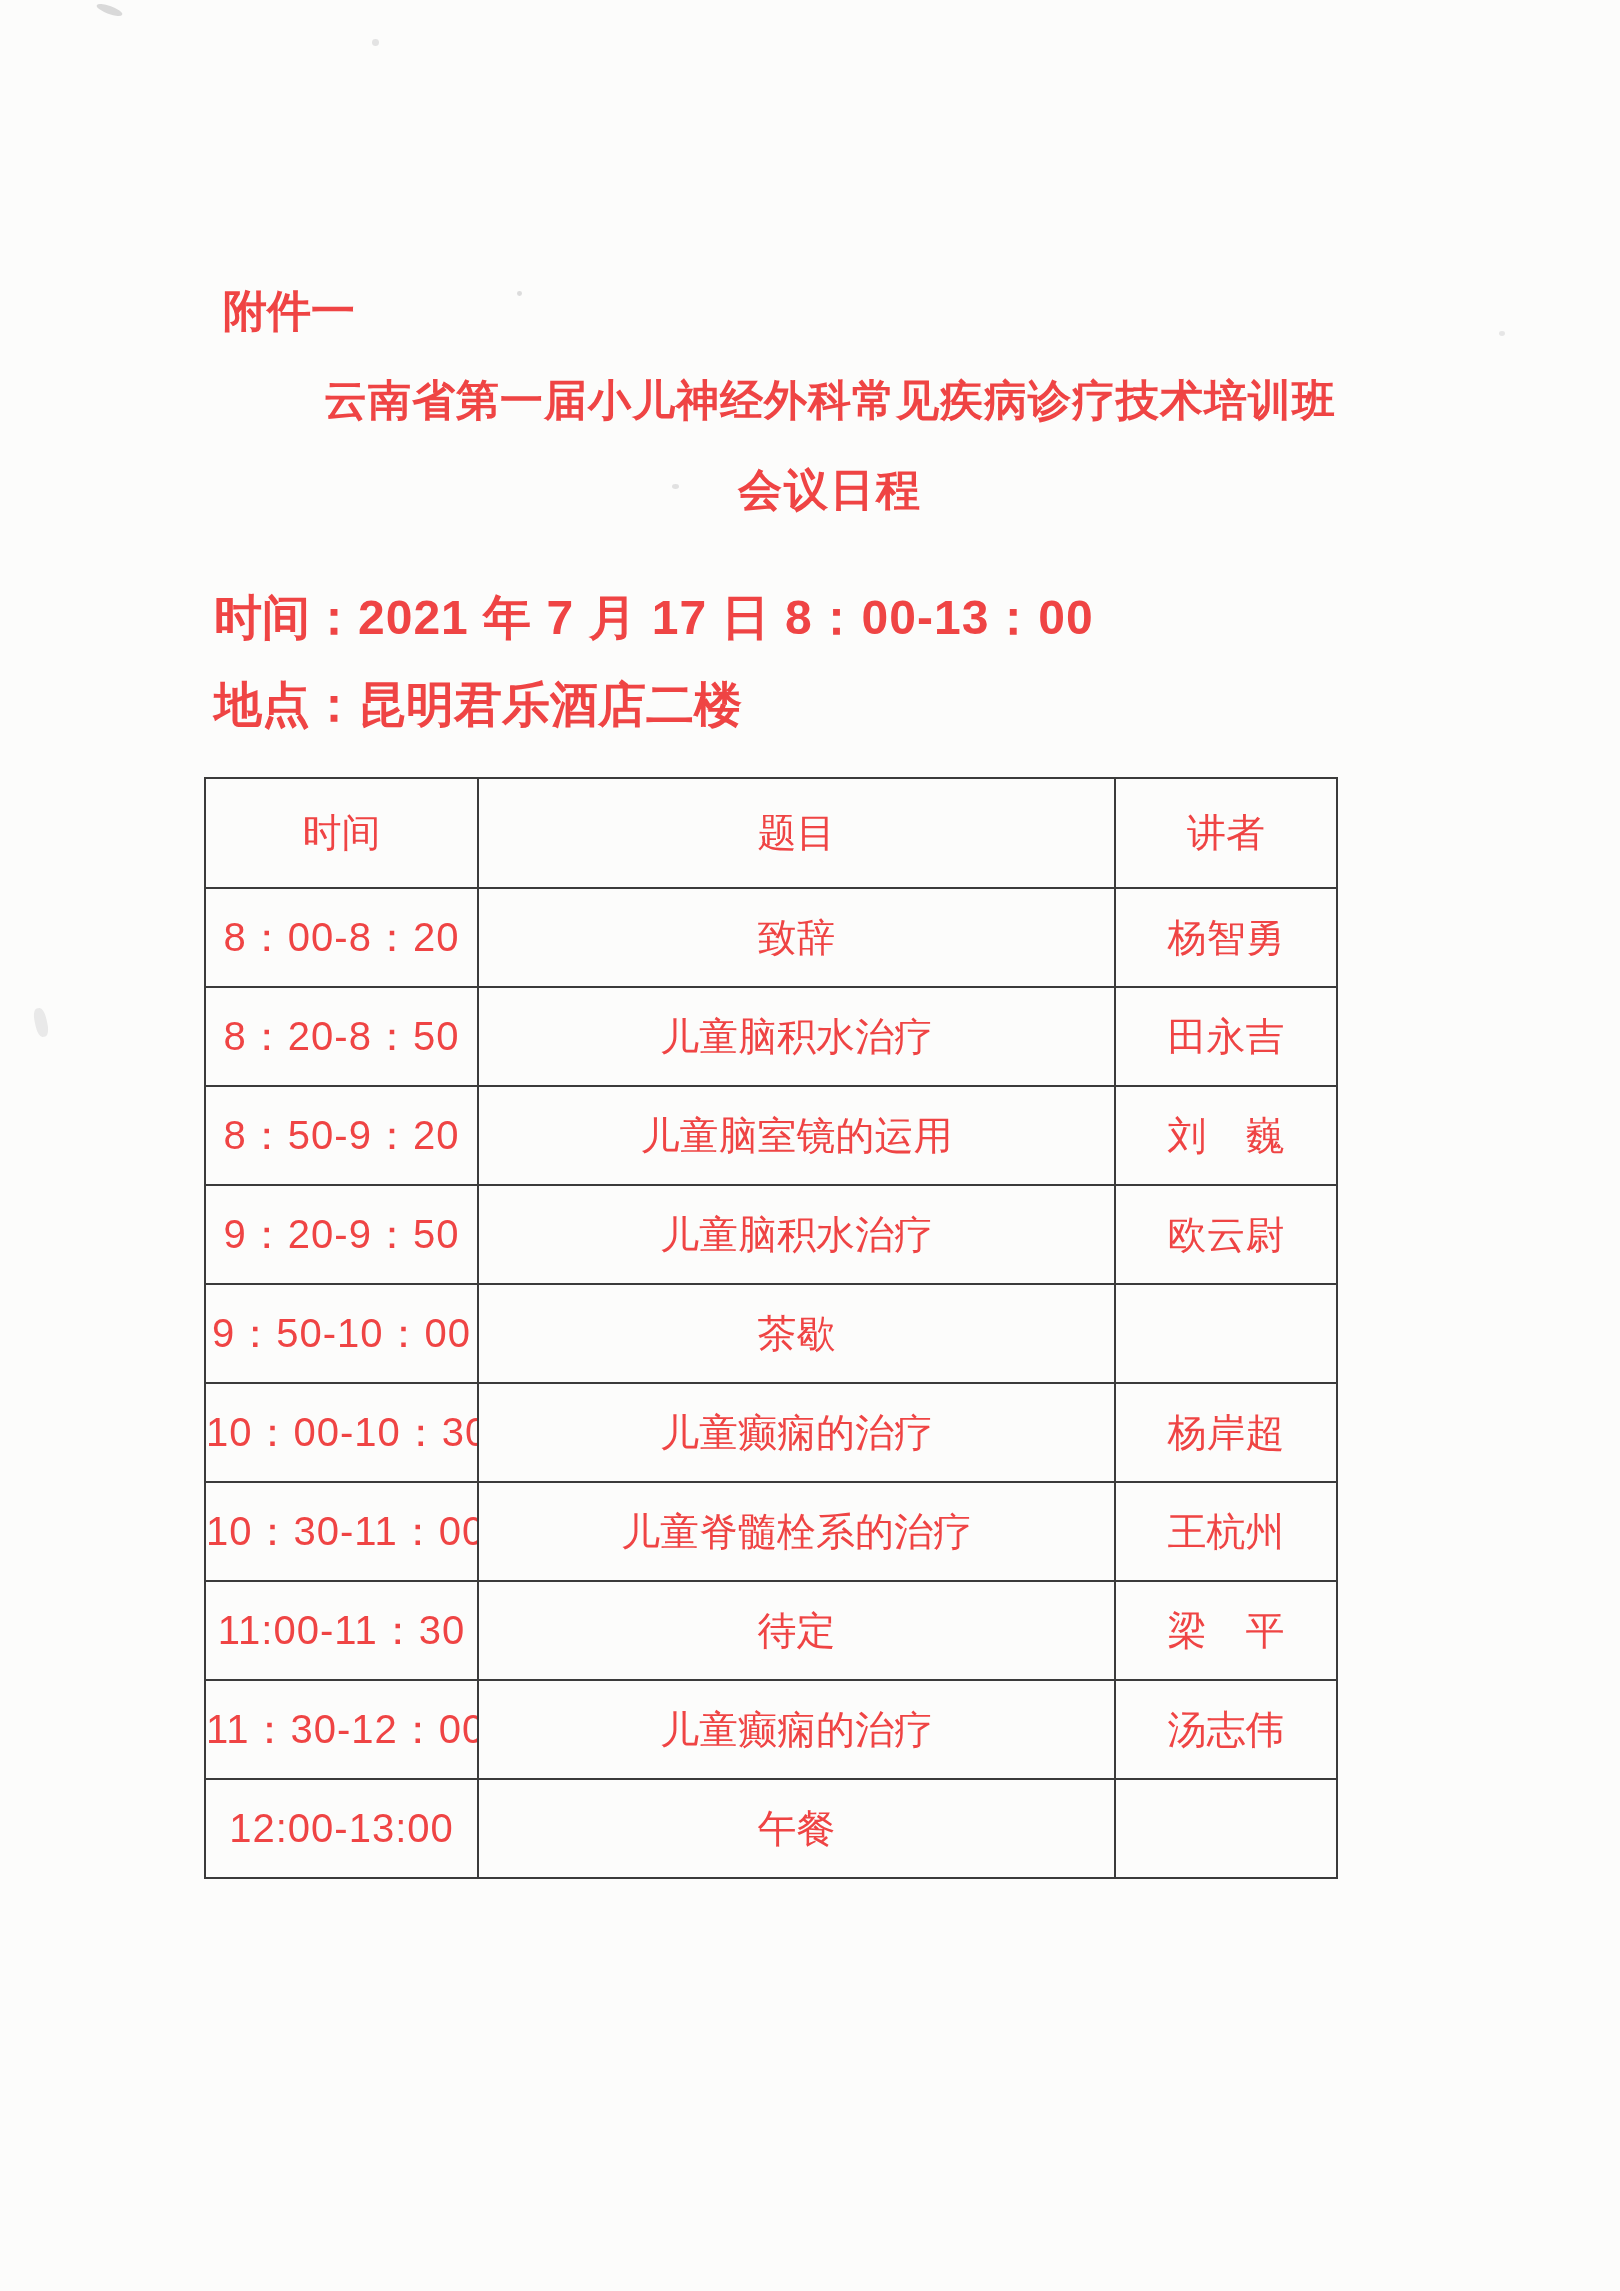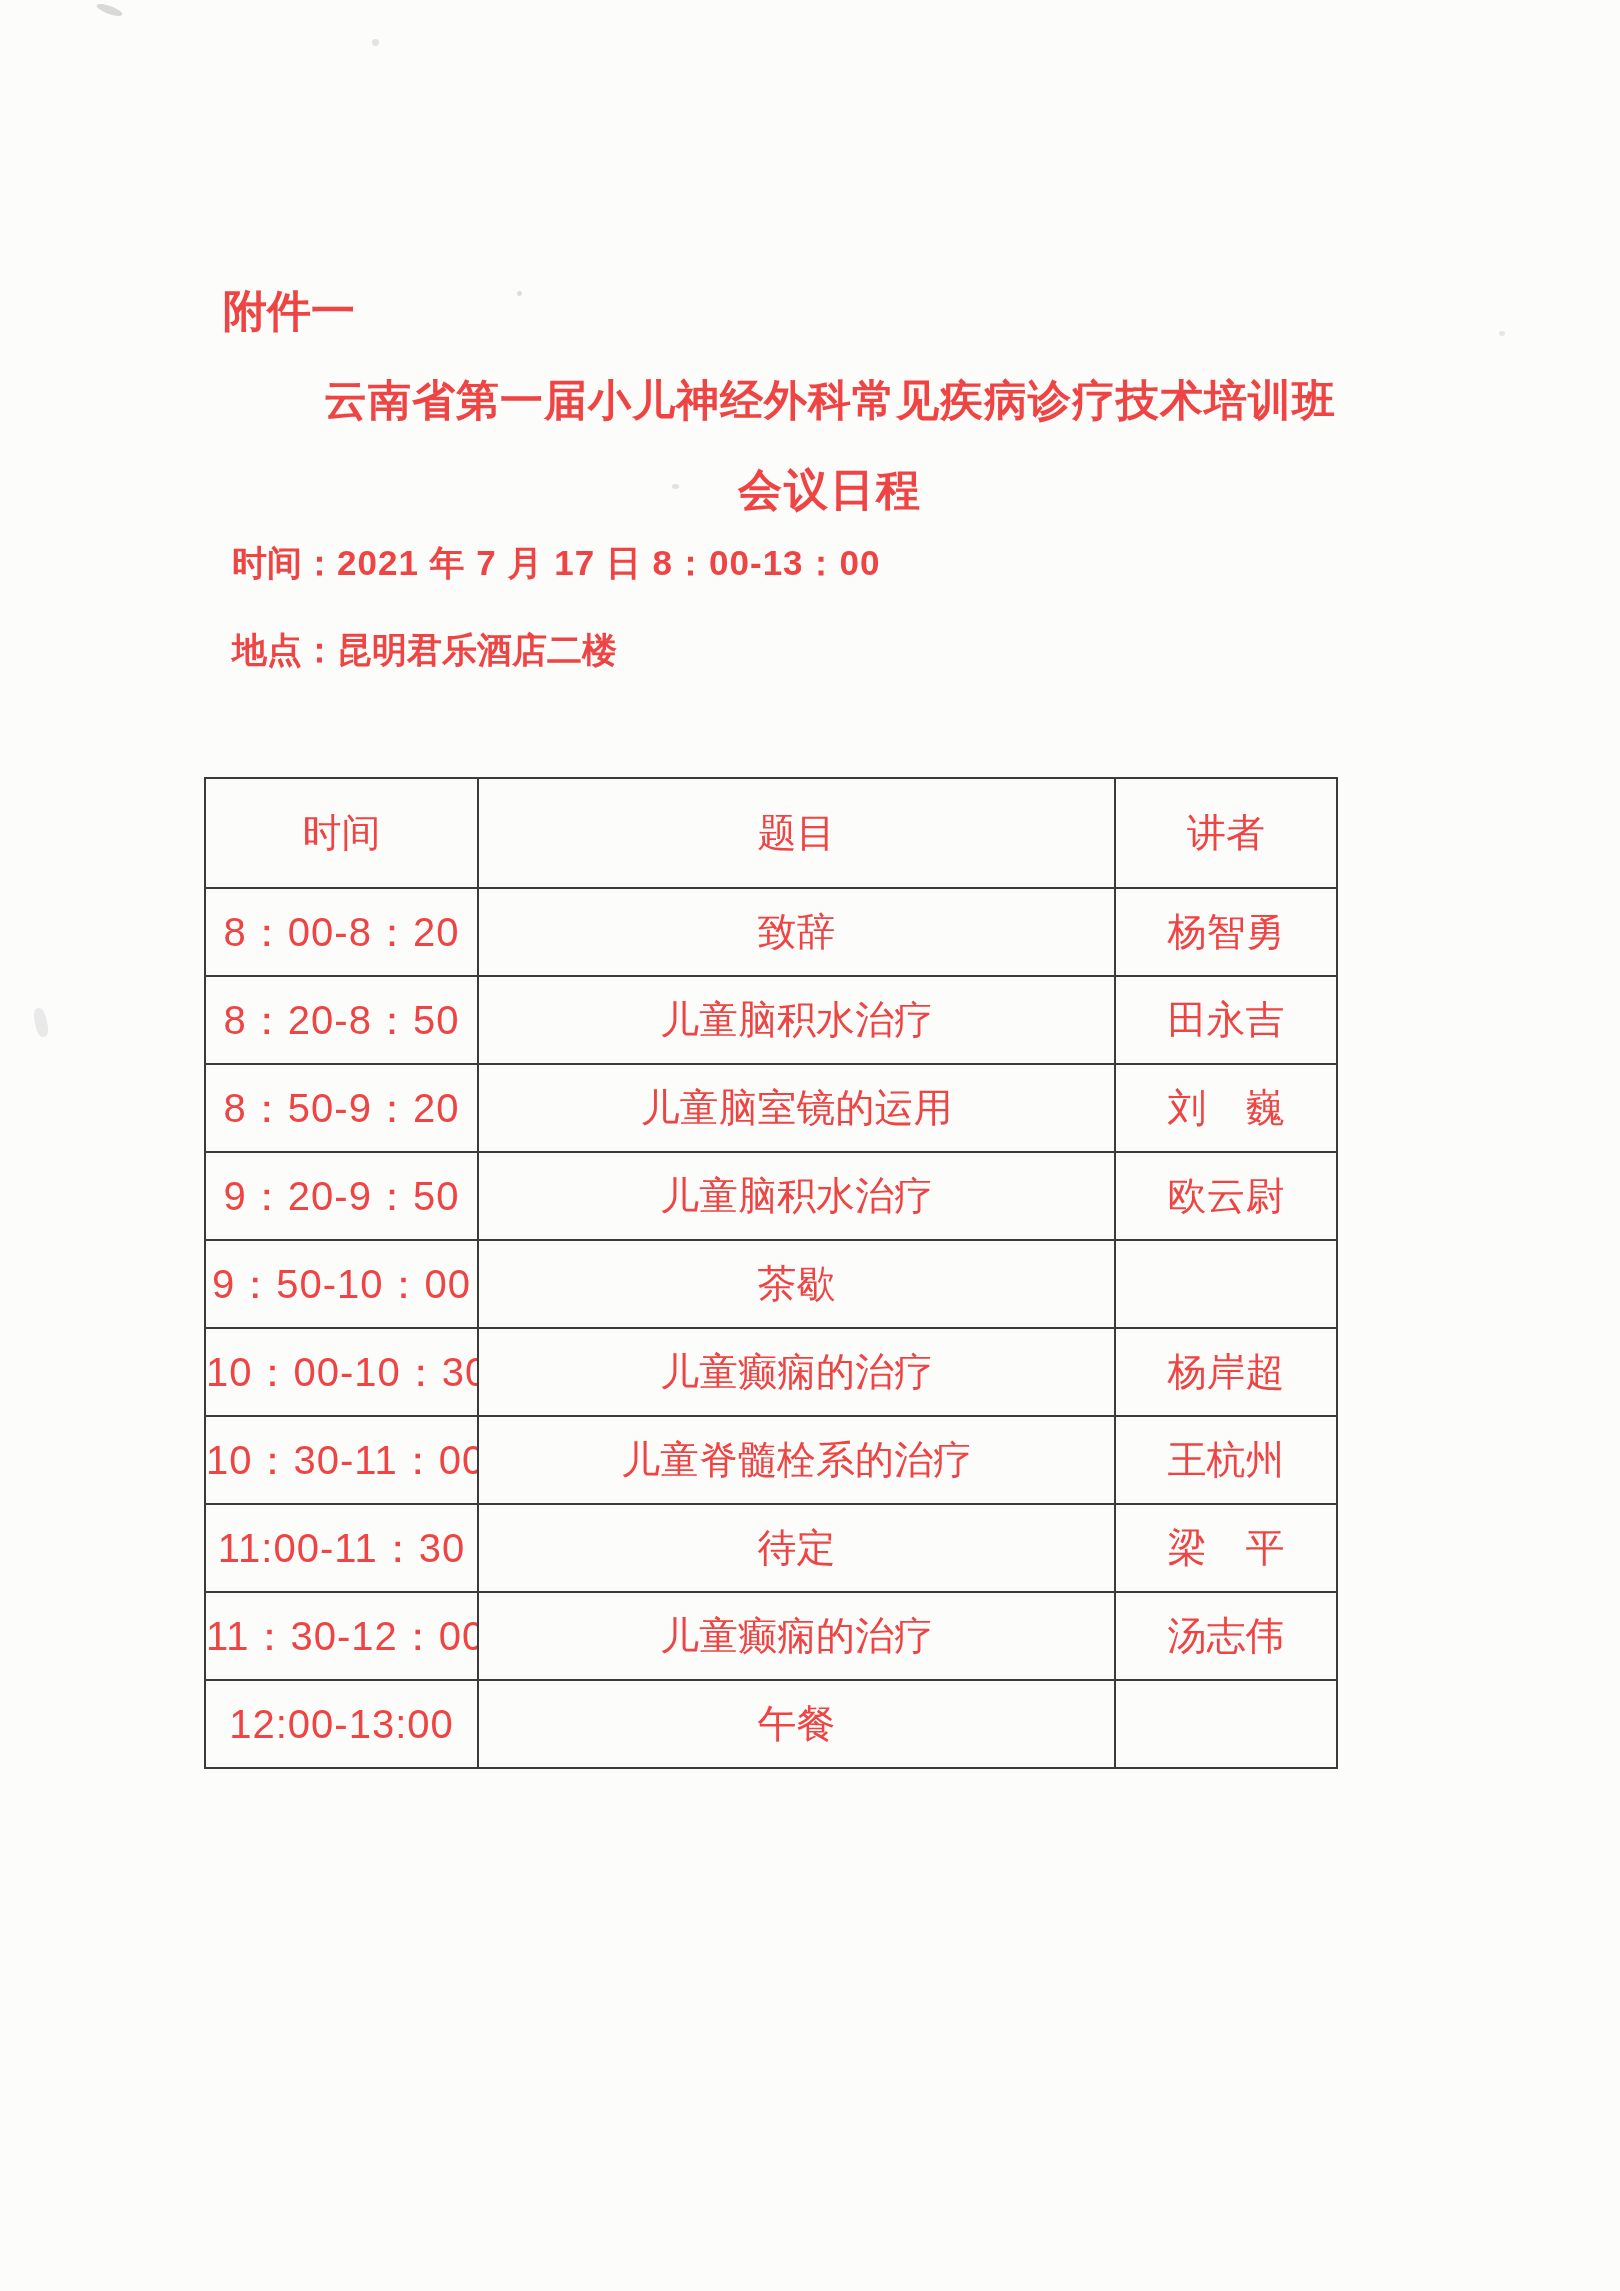--- a/index.html
+++ b/index.html
@@ -33,24 +33,25 @@
     position: absolute;
     left: 225px; top: 461px;
     width: 1210px;
     text-align: center;
     font-size: 44px;
     font-weight: bold;
     letter-spacing: 2px;
   }
   .meta-line {
     position: absolute;
-    left: 232px;
-    font-size: 35px;
+    left: 214px;
+    font-size: 48px;
     font-weight: bold;
     white-space: nowrap;
+    margin-top: 46px;
   }
   .meta-line.time-line  { top: 540px; }
   .meta-line.venue-line { top: 627px; }
   .meta-label { font-weight: bold; }
   .meta-value-digits {
     font-family: "Liberation Sans", sans-serif;
     letter-spacing: 1px;
   }
   .schedule-table {
     position: absolute;
@@ -64,21 +65,21 @@
   .schedule-table th, .schedule-table td {
     border: 2px solid #3b3b3b;
     text-align: center;
     vertical-align: middle;
     padding: 0;
     font-weight: normal;
     overflow: hidden;
     white-space: nowrap;
   }
   .schedule-table thead tr { height: 110px; }
-  .schedule-table tbody tr { height: 88px; padding-left: 19px; }
+  .schedule-table tbody tr { height: 99px; padding-left: 19px; }
   .schedule-table td.time-cell {
     font-family: "Liberation Sans", sans-serif;
     font-size: 40px;
     letter-spacing: 1px;
   }
   .scan-artifact { position: absolute; pointer-events: none; }
   .art1 { left: 96px;  top: 5.9px;    width: 27.4px; height: 7.8px;  background: #d9d9d9; border-radius: 50%; transform: rotate(20deg); }
   .art2 { left: 372px; top: 39px;   width: 6.9px;  height: 6.9px;  background: #e3e3e3; border-radius: 50%; }
   .art3 { left: 35px;  top: 1008px; width: 11.8px; height: 29px; background: #e9e9e9; border-radius: 40%; transform: rotate(-12deg); }
   .art4 { left: 517px; top: 291px;  width: 4.9px;  height: 4.9px;  background: #dcdcdc; border-radius: 50%; }

